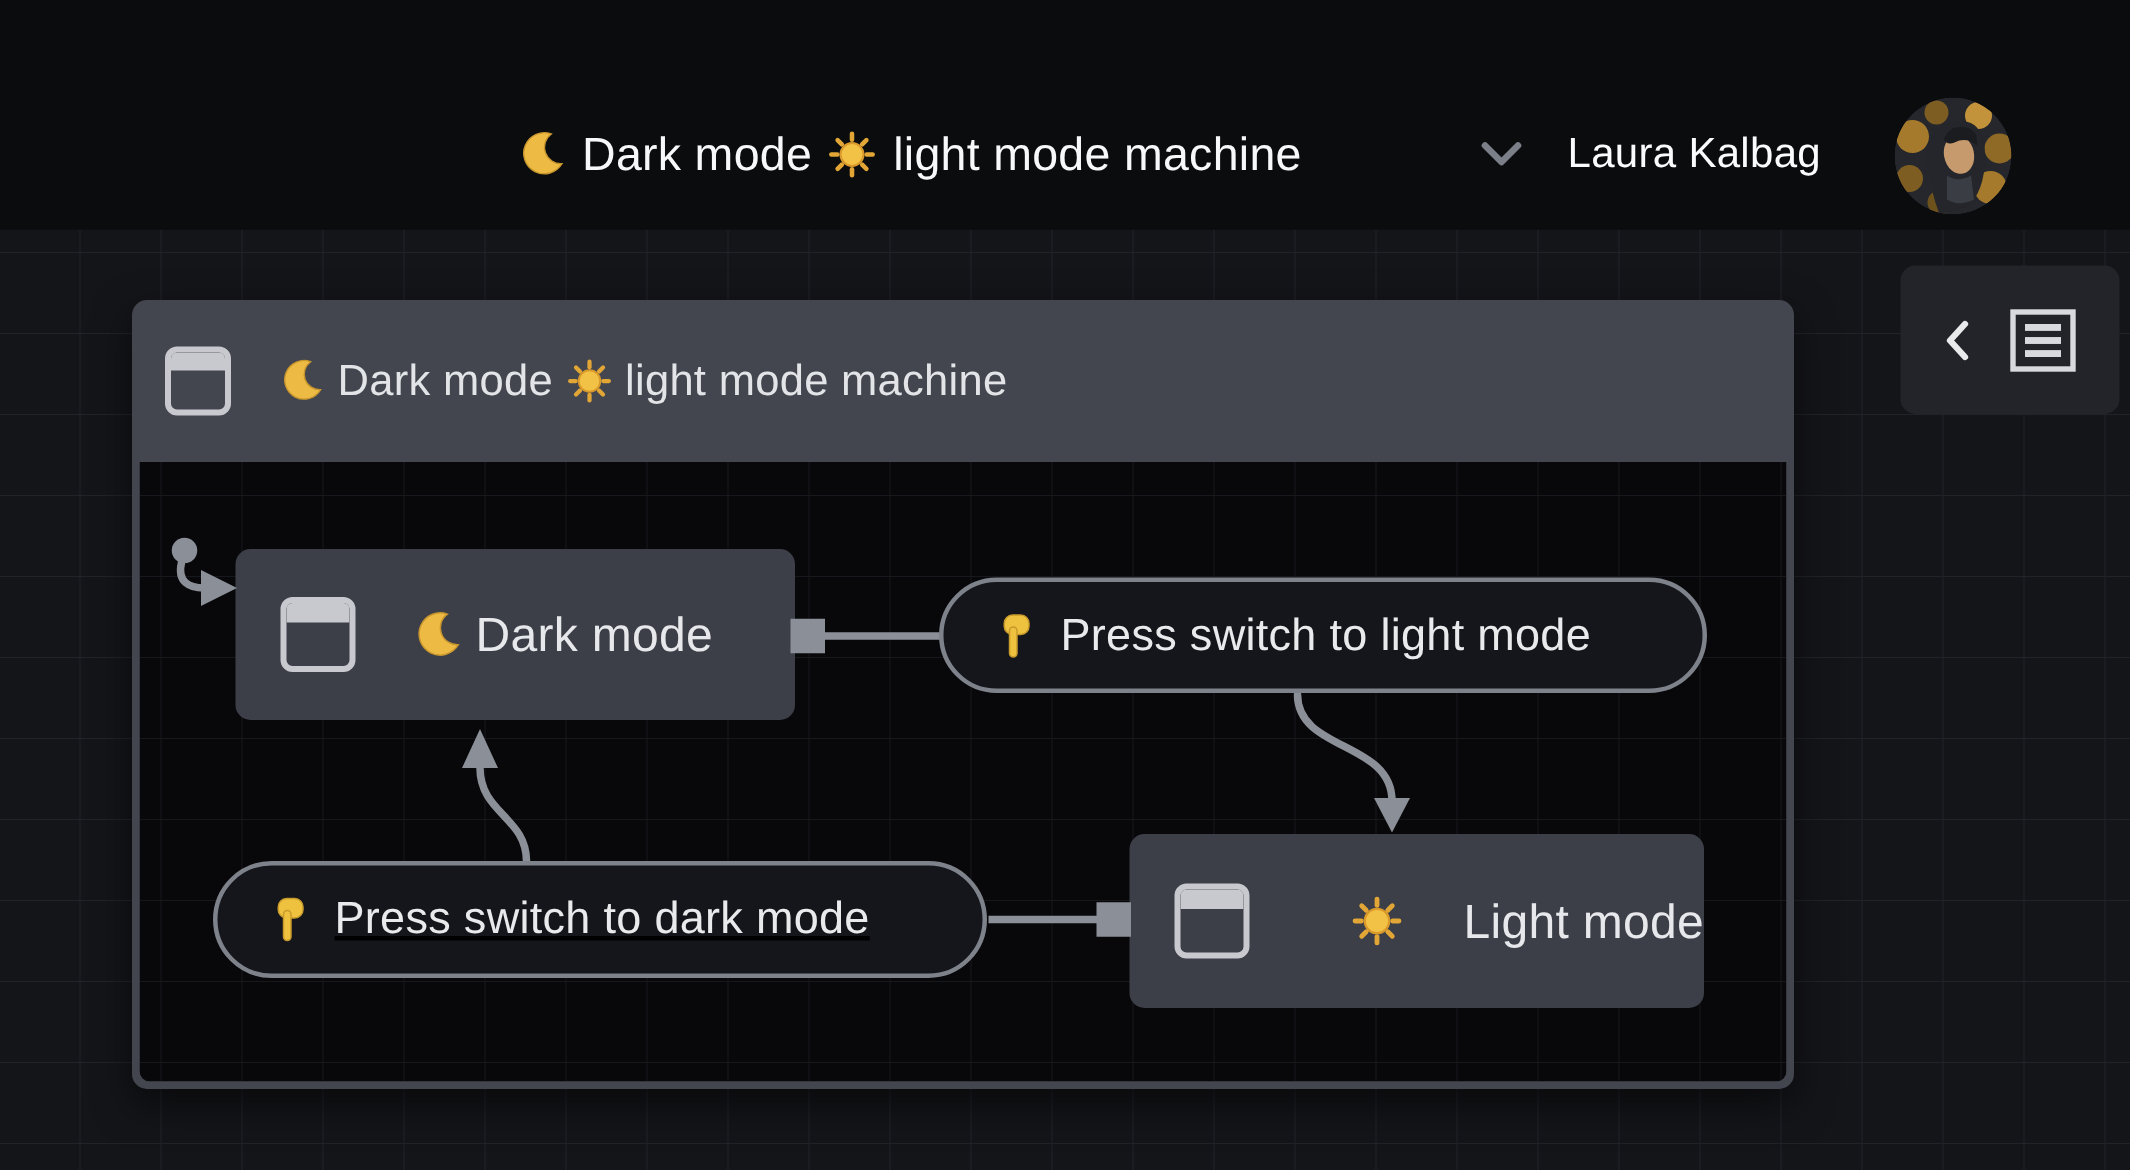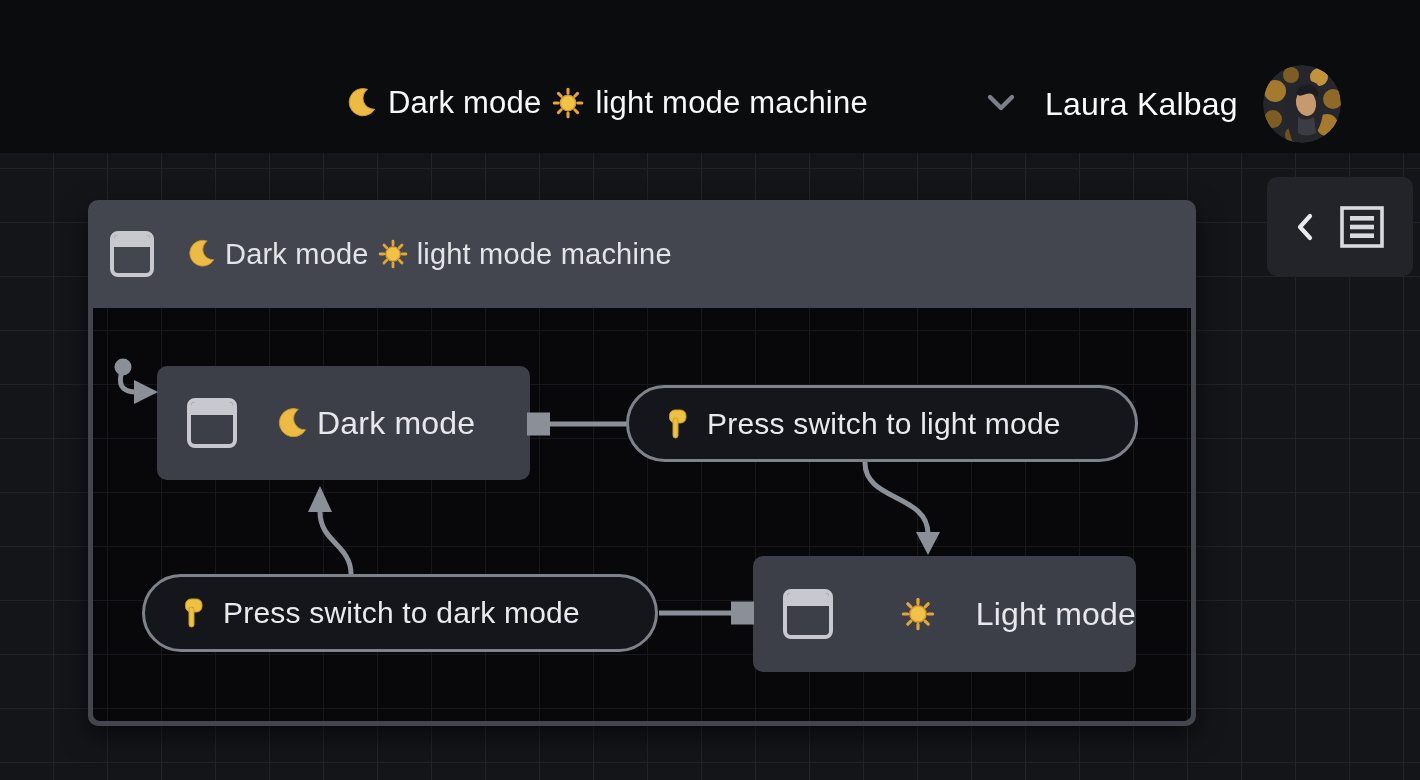--- a/index.html
+++ b/index.html
@@ -17,21 +17,21 @@
   .title-group {
     position:absolute; left:343px; top:32px; height:62px;
     display:flex; align-items:center; cursor:pointer;
   }
   .title-text { color:#f7f8f9; font-size:31px; letter-spacing:.2px; white-space:nowrap; }
   .title-group .ico { flex:none; display:block; }
   .tg-gap { width:11px; flex:none; }
   .chev-down { margin-left:118px; flex:none; }
   .user-name {
     position:absolute; left:1045px; top:46px;
-    color:#fafbfc; font-size:32px; letter-spacing:.2px; white-space:nowrap;
+    color:#fafbfc; font-size:28px; letter-spacing:.2px; white-space:nowrap;
   }
   .avatar { position:absolute; left:1263px; top:25px; width:78px; height:78px; border-radius:50%; overflow:hidden; cursor:pointer; }
 
   
   .canvas {
     position:absolute; left:0; top:113px; width:1420px; height:667px;
     background-color:#141519;
     background-image:
       linear-gradient(to right, #212329 1px, transparent 1px),
       linear-gradient(to bottom, #212329 1px, transparent 1px);
@@ -81,21 +81,21 @@
   .state .win { margin-right:36px; }
   .state .ico { flex:none; margin-right:9px; }
   .state-label { color:#e7e8eb; font-size:32px; letter-spacing:.2px; white-space:nowrap; }
 
   
   .pill {
     position:absolute; background:#15161b; border:3px solid #7e828b; border-radius:42px;
     display:flex; align-items:center; padding-left:36px; z-index:5; cursor:pointer;
   }
   .pill-light { left:626px; top:345px; width:512px; height:77px; }
-  .pill-dark  { left:142px; top:534px; width:516px; height:78px; }
+  .pill-dark  { left:142px; top:534px; width:516px; height:78px;text-decoration:underline; }
   .pill .ico { flex:none; margin-right:17px; }
   .pill-label { color:#e9eaec; font-size:30px; letter-spacing:.2px; white-space:nowrap;text-align:right; }
 
   
   .edges { position:absolute; left:0; top:0; width:1420px; height:780px; z-index:4; pointer-events:none; }
 
   
   .panel-toggle {
     position:absolute; left:1267px; top:137px; width:146px; height:99px;
     background:#232429; border-radius:10px; z-index:6;

